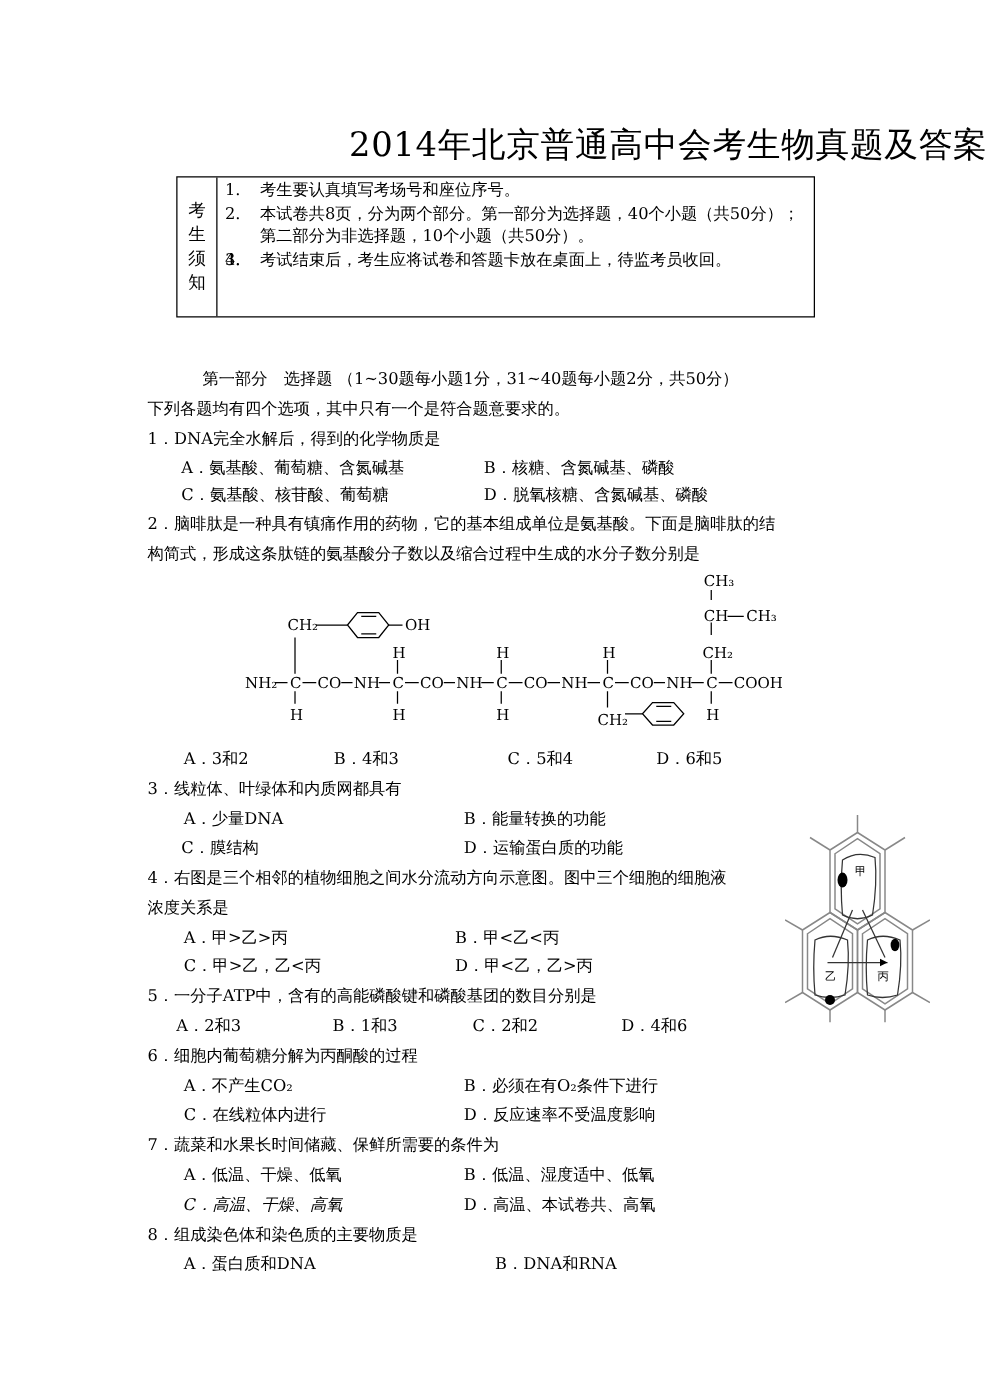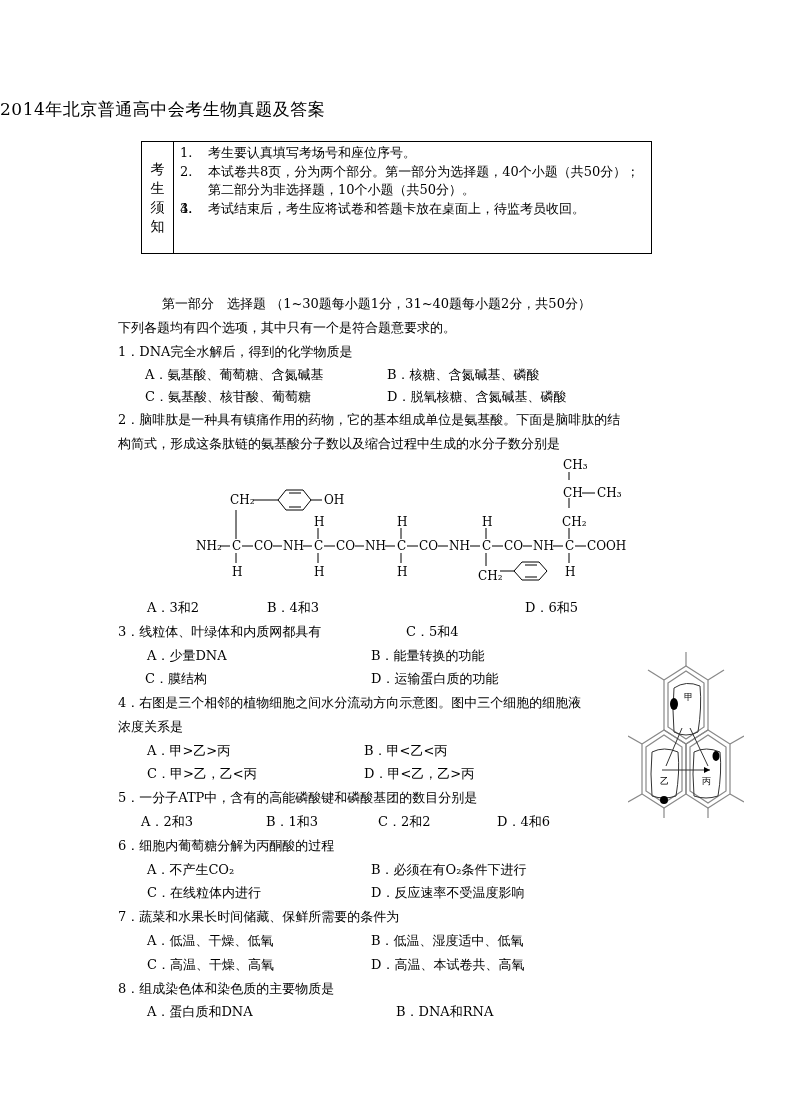--- a/index.html
+++ b/index.html
@@ -1,19 +1,19 @@
 <!DOCTYPE html>
 <html><head>
 <meta charset="utf-8">
 <style>
   html, body { margin:0; padding:0; background:#ffffff; }
   body { width:790px; height:1119px; position:relative; overflow:hidden;
          font-family:"DejaVu Serif", "Liberation Serif", serif; color:#000; }
   .abs { position:absolute; white-space:nowrap; }
-  .title { left:0; width:790px; top:98px; text-align:left; font-size:17px; letter-spacing:0.5px; }
+  .title { left:0; width:790px; top:98px; text-align:right; font-size:27px; letter-spacing:0.5px; }
   .notice { position:absolute; left:141px; top:141px; width:509px; height:111px; border:1px solid #000; display:flex; }
   .notice-label { width:31px; border-right:1px solid #000; display:flex; flex-direction:column; align-items:center; justify-content:center; font-size:14px; line-height:19px; }
   .notice-items { flex:1; padding:2px 0 0 6px; font-size:13px; line-height:18.5px; }
   .notice-item { position:relative; padding-left:28px; white-space:normal; }
   .notice-item .num { position:absolute; left:0; top:0; }
   .t { font-size:13px; line-height:16px; }
   .red { color:#000000; }
   .chem { position:absolute; left:190px; top:450px; width:450px; height:140px; }
   .chem svg text { font-family:"DejaVu Serif", "Liberation Serif", serif; font-size:12px; }
   .cells { position:absolute; left:628px; top:652px; width:116px; height:166px; }
@@ -123,21 +123,21 @@
       <text x="372" y="76">CH₂</text>
       <text x="373" y="47">CH</text>
         <text x="407" y="47">CH₃</text>
       <text x="373" y="19">CH₃</text>
     </g>
   </svg>
 </div>
 
 <div class="abs t" style="left:147px;top:600px;">A．3和2</div>
 <div class="abs t" style="left:267px;top:600px;">B．4和3</div>
-<div class="abs t red" style="left:406px;top:624px;">C．5和4</div>
+<div class="abs t red" style="left:406px;top:600px;">C．5和4</div>
 <div class="abs t" style="left:525px;top:600px;">D．6和5</div>
 
 <div class="abs t" style="left:118px;top:624px;">3．线粒体、叶绿体和内质网都具有</div>
 <div class="abs t" style="left:147px;top:648px;">A．少量DNA</div>
 <div class="abs t" style="left:371px;top:648px;">B．能量转换的功能</div>
 <div class="abs t red" style="left:145px;top:671px;">C．膜结构</div>
 <div class="abs t" style="left:371px;top:671px;">D．运输蛋白质的功能</div>
 
 <div class="abs t" style="left:118px;top:695px;">4．右图是三个相邻的植物细胞之间水分流动方向示意图。图中三个细胞的细胞液</div>
 <div class="abs t" style="left:118px;top:719px;">浓度关系是</div>
@@ -193,18 +193,18 @@
 
 <div class="abs t" style="left:118px;top:838px;">6．细胞内葡萄糖分解为丙酮酸的过程</div>
 <div class="abs t red" style="left:147px;top:862px;">A．不产生CO₂</div>
 <div class="abs t" style="left:371px;top:862px;">B．必须在有O₂条件下进行</div>
 <div class="abs t" style="left:147px;top:885px;">C．在线粒体内进行</div>
 <div class="abs t" style="left:371px;top:885px;">D．反应速率不受温度影响</div>
 
 <div class="abs t" style="left:118px;top:909px;">7．蔬菜和水果长时间储藏、保鲜所需要的条件为</div>
 <div class="abs t" style="left:147px;top:933px;">A．低温、干燥、低氧</div>
 <div class="abs t red" style="left:371px;top:933px;">B．低温、湿度适中、低氧</div>
-<div class="abs t" style="left:147px;top:957px;">C．高温、干燥、高氧</div>
+<div class="abs t" style="left:147px;top:957px;font-style:italic;">C．高温、干燥、高氧</div>
 <div class="abs t" style="left:371px;top:957px;">D．高温、本试卷共、高氧</div>
 
 <div class="abs t" style="left:118px;top:981px;">8．组成染色体和染色质的主要物质是</div>
 <div class="abs t red" style="left:147px;top:1004px;">A．蛋白质和DNA</div>
 <div class="abs t" style="left:396px;top:1004px;">B．DNA和RNA</div>
 
 </body></html>

